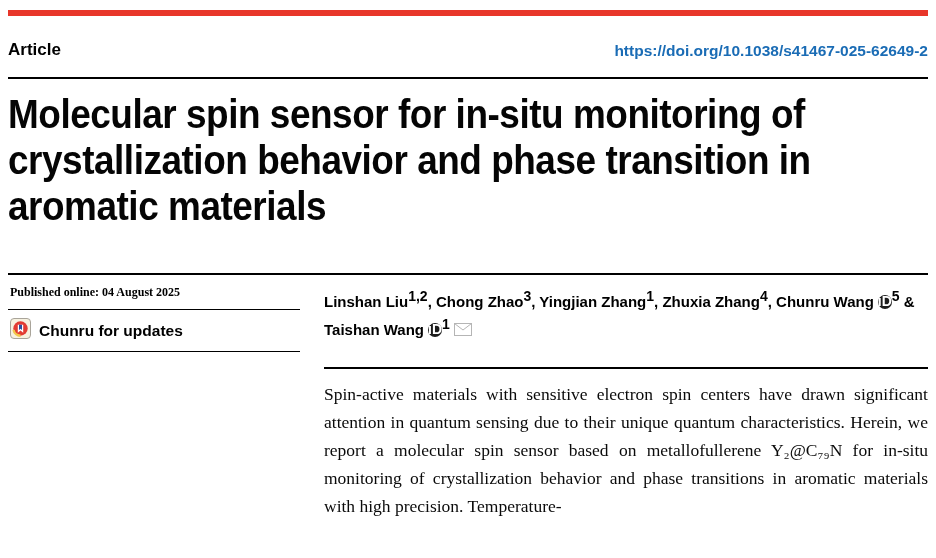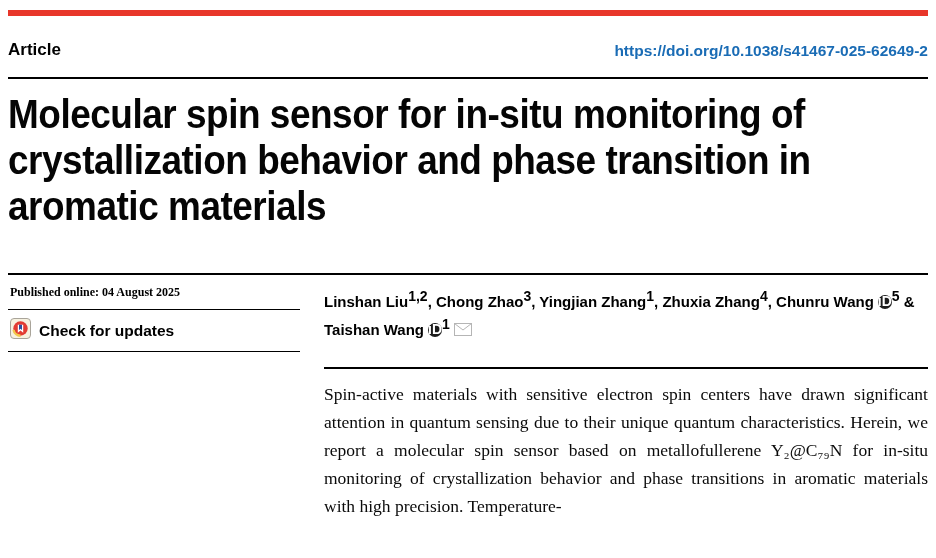--- a/index.html
+++ b/index.html
@@ -128,21 +128,21 @@
       <div class="check-row">
         <span>
           <svg width="21" height="21" viewBox="0 0 21 21">
             <rect x="0.5" y="0.5" width="20" height="20" rx="3.5" fill="#f6f1df" stroke="#a9a49a"></rect>
             <circle cx="10.5" cy="10.5" r="7.2" fill="#e23b32"></circle>
             <path d="M10.5 17.7 a7.2 7.2 0 0 1 -7 -5.6" stroke="#f2c84b" stroke-width="2.4" fill="none"></path>
             <path d="M7.8 6.8 h5.4 v8 l-2.7 -2.2 -2.7 2.2 z" fill="#ffffff"></path>
             <path d="M9 6.8 h3 v5.2 l-1.5 -1.2 -1.5 1.2 z" fill="#2c4e9e"></path>
           </svg>
         </span>
-        <span>Check for updates</span>
+        <span>Chunru for updates</span>
       </div>
     </div>
 
     <div class="body-col">
 
       <p class="authors"><span><span>Linshan Liu</span><sup>1,2</sup><span>, </span></span><span><span>Chong Zhao</span><sup>3</sup><span>, </span></span><span><span>Yingjian Zhang</span><sup>1</sup><span>, </span></span><span><span>Zhuxia Zhang</span><sup>4</sup><span>, </span></span><span><span>Chunru Wang</span><span class="orcid-icon">iD</span><sup>5</sup><span> &amp; </span></span><span><span>Taishan Wang</span><span class="orcid-icon">iD</span><sup>1</sup><span class="envelope-icon"><svg width="18" height="13" viewBox="0 0 18 13">
                 <rect x="0.5" y="0.5" width="17" height="12" fill="#ffffff" stroke="#b5b5b5"></rect>
                 <path d="M0.5 0.5 L9 7 L17.5 0.5" fill="none" stroke="#b5b5b5"></path>
               </svg></span></span></p>
 

